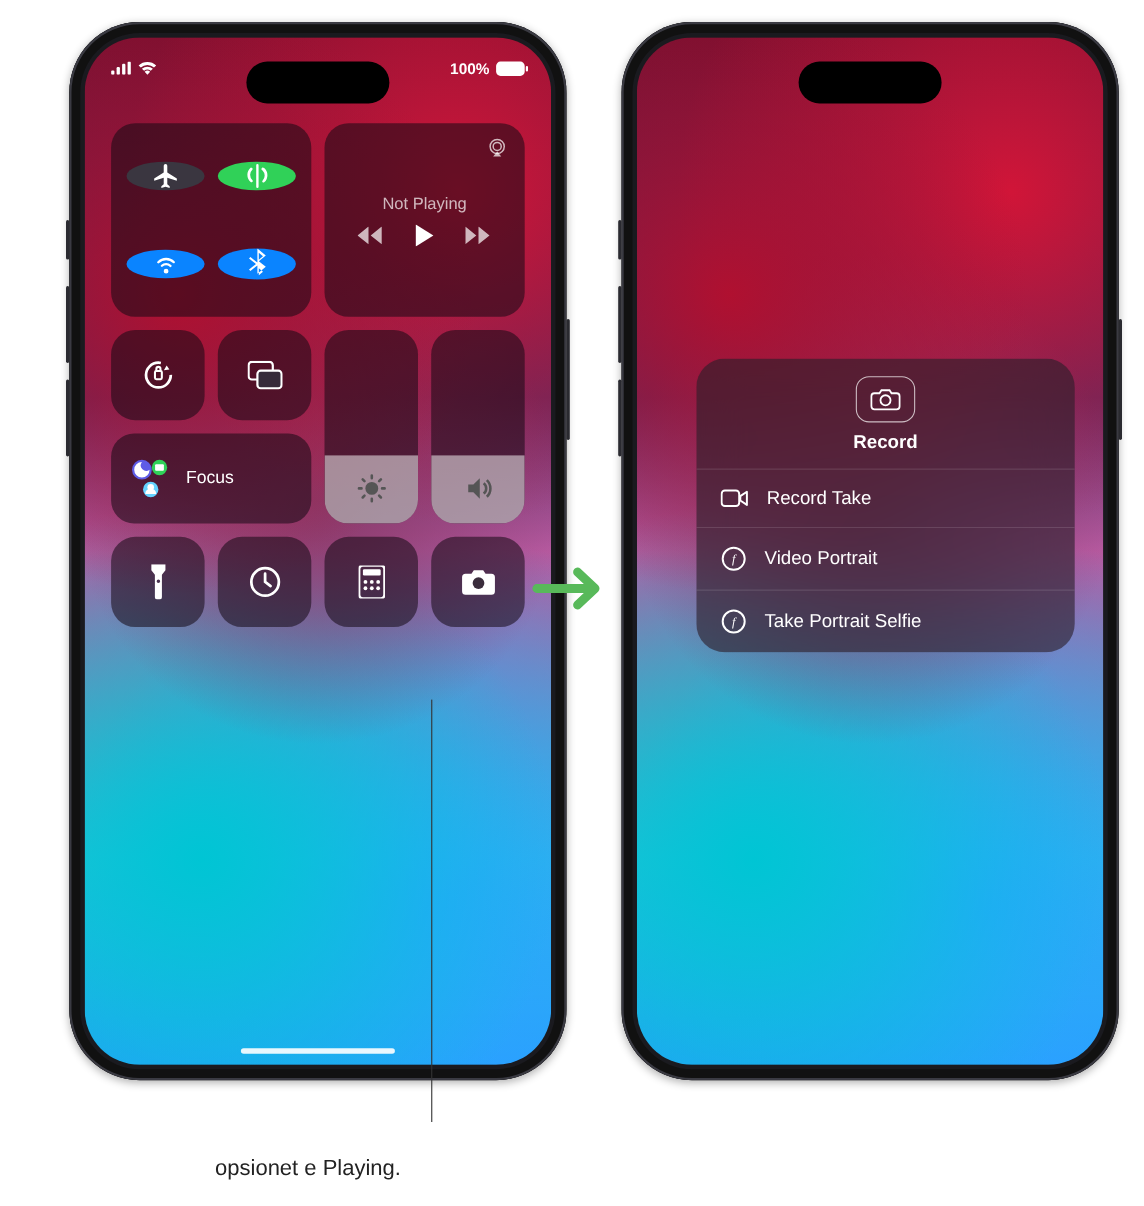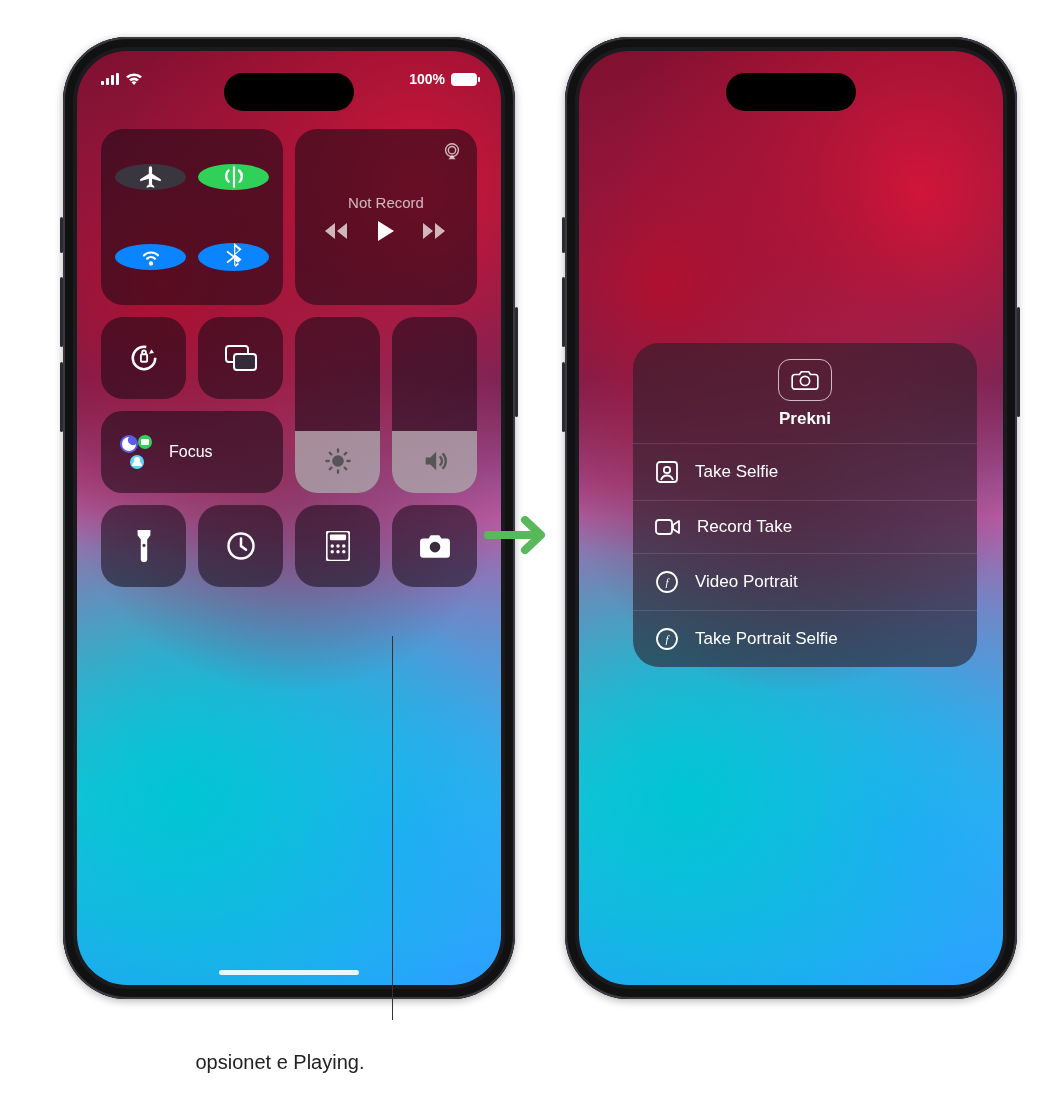--- a/index.html
+++ b/index.html
@@ -9,21 +9,21 @@
     background: #fff;
     font-family: -apple-system, "Helvetica Neue", Arial, sans-serif;
     position: relative;
     overflow: hidden;
   }
   .stage {
     display: flex;
     align-items: flex-start;
     justify-content: center;
     gap: 50px;
-    padding-top: 37px;
+    padding-top: 20px;
     margin-left: 40px;
   }
   .phone {
     width: 452px;
     height: 962px;
     border-radius: 64px;
     background: #1a1a1f;
     position: relative;
     box-shadow: 0 2px 8px rgba(0,0,0,.3), inset 0 0 0 2px #3a3a42, inset 0 0 0 10px #111;
   }
@@ -243,21 +243,21 @@
         </div>
 
         <div class="tile media">
           <span class="icn airplay">
             <svg width="22" height="22" viewBox="0 0 24 24">
                 <circle cx="12" cy="10" r="7" fill="none" stroke="#fff" stroke-width="1.5" opacity=".7"></circle>
                 <circle cx="12" cy="10" r="4" fill="none" stroke="#fff" stroke-width="1.5" opacity=".7"></circle>
                 <path d="M8 20l4-5 4 5z" fill="#fff" opacity=".7"></path>
               </svg>
           </span>
-          <div class="title">Not Record</div>
+          <div class="title">Not Playing</div>
           <div class="ctrls">
             <span class="icn">
                 <svg width="24" height="16" viewBox="0 0 24 16">
                   <path fill="currentColor" d="M12 8l10-8v16L12 8zm-12 0l10-8v16L0 8z"></path>
                 </svg>
               </span>
             <span class="icn">
                 <svg width="18" height="20" viewBox="0 0 16 20">
                   <path fill="#fff" d="M0 0l16 10L0 20z"></path>
                 </svg>
@@ -366,31 +366,23 @@
       <div class="notch"></div>
 
       <div class="cam-menu">
         <div class="cam-head">
           <div class="iconbox">
             <svg width="28" height="22" viewBox="0 0 30 24">
                 <path fill="none" stroke="#fff" stroke-width="1.8" d="M11 3h8l2 3h5a3 3 0 0 1 3 3v10a3 3 0 0 1-3 3H4a3 3 0 0 1-3-3V9a3 3 0 0 1 3-3h5l2-3z"></path>
                 <circle cx="15" cy="13" r="5" fill="none" stroke="#fff" stroke-width="1.8"></circle>
               </svg>
           </div>
-          <div class="lbl">Prekni</div>
-        </div>
-
-        <div class="cam-row">
-          <svg width="24" height="24" viewBox="0 0 24 24">
-              <rect x="2" y="2" width="20" height="20" rx="3" fill="none" stroke="#fff" stroke-width="1.8"></rect>
-              <circle cx="12" cy="10" r="3.2" fill="none" stroke="#fff" stroke-width="1.8"></circle>
-              <path d="M6 20c1-3 3.5-4.5 6-4.5s5 1.5 6 4.5" fill="none" stroke="#fff" stroke-width="1.8"></path>
-            </svg>
-          <span>Take Selfie</span>
-        </div>
+          <div class="lbl">Record</div>
+        </div>
+
         <div class="cam-row">
           <svg width="26" height="20" viewBox="0 0 26 20">
               <rect x="1" y="3" width="16" height="14" rx="3" fill="none" stroke="#fff" stroke-width="1.8"></rect>
               <path d="M18 8l6-4v12l-6-4z" fill="none" stroke="#fff" stroke-width="1.8" stroke-linejoin="round"></path>
             </svg>
           <span>Record Take</span>
         </div>
         <div class="cam-row">
           <svg width="24" height="24" viewBox="0 0 24 24">
               <circle cx="12" cy="12" r="10" fill="none" stroke="#fff" stroke-width="1.8"></circle>

